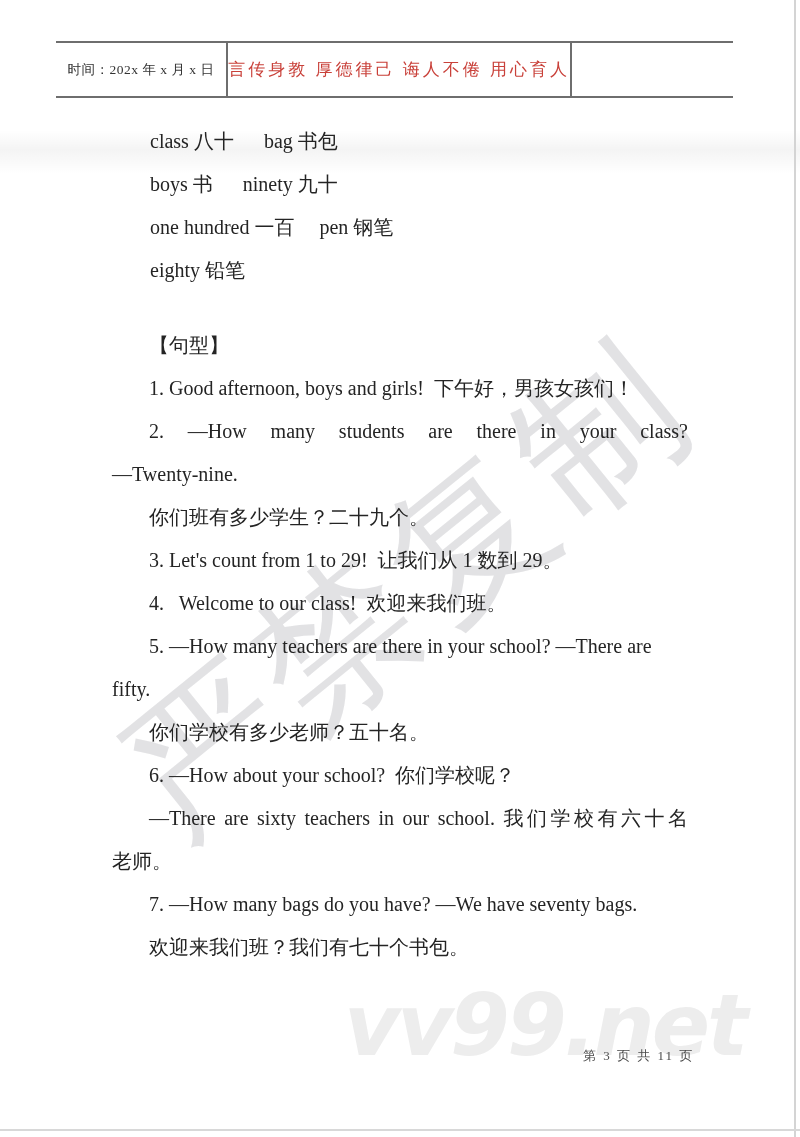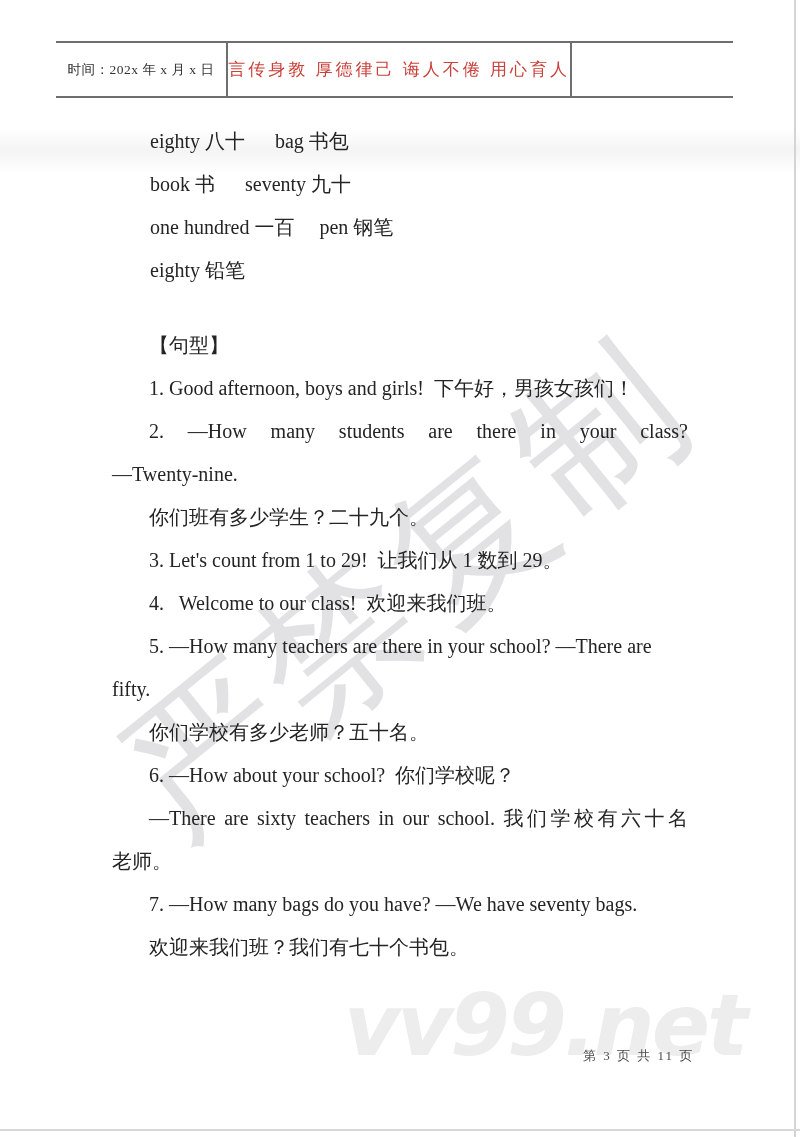--- a/index.html
+++ b/index.html
@@ -83,22 +83,22 @@
 
 <div class="wm-site">vv99.net</div>
 
 <div class="header-table">
   <div class="header-cell cell-time">时间：202x 年 x 月 x 日</div>
   <div class="header-cell cell-motto" id="motto" style="color: rgb(201, 65, 58);">言传身教 厚德律己 诲人不倦 用心育人</div>
 </div>
 
 <div class="content">
   <div class="vocab">
-    <div class="v-line">eighty 八十　  bag 书包</div>
-    <div class="v-line">book 书　  seventy 九十</div>
+    <div class="v-line">class 八十　  bag 书包</div>
+    <div class="v-line">boys 书　  ninety 九十</div>
     <div class="v-line">one hundred 一百　 pen 钢笔</div>
     <div class="v-line">eighty 铅笔</div>
   </div>
 
   <div class="sentences">
     <div class="s-line ind">【句型】</div>
     <div class="s-line ind">1. Good afternoon, boys and girls!  下午好，男孩女孩们！</div>
     <div class="s-line ind just">2. —How many students are there in your class?</div>
     <div class="s-line">—Twenty-nine.</div>
     <div class="s-line ind">你们班有多少学生？二十九个。</div>

